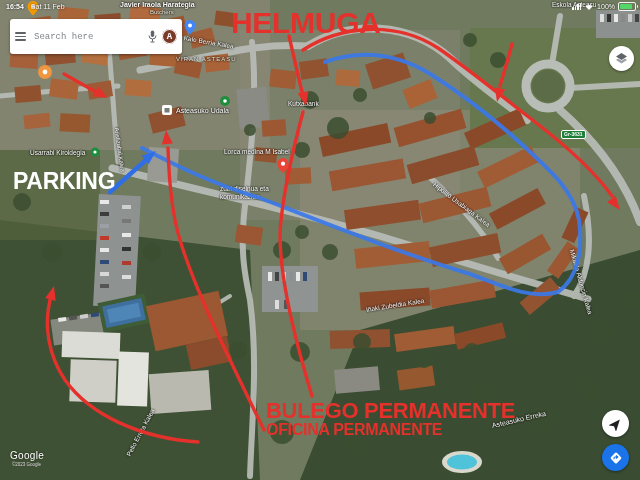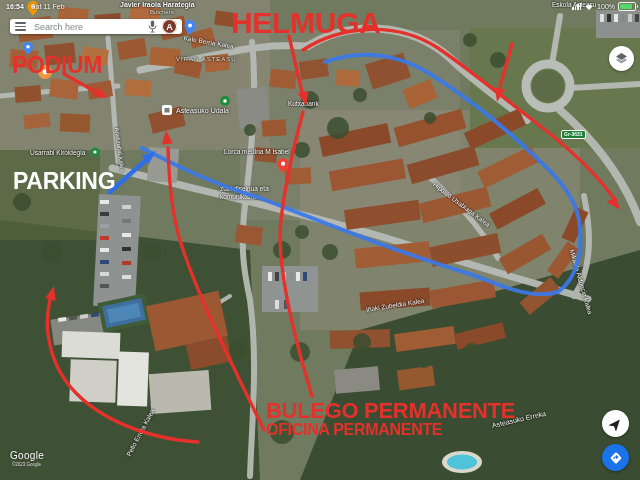--- a/index.html
+++ b/index.html
@@ -19,22 +19,22 @@
   #statusbar{position:absolute;left:0;top:0;width:640px;height:13px;color:#fff;
              font-size:7px;line-height:13px;text-shadow:0 0 2px rgba(0,0,0,.9);}
   #status-left{position:absolute;left:6px;top:0;font-weight:700;}
   #status-right{position:absolute;right:4px;top:0;display:flex;align-items:center;gap:3px;height:13px;}
   .sigbars{display:inline-flex;align-items:flex-end;gap:1px;height:7px;}
   .sigbars i{display:block;width:1.5px;background:#fff;border-radius:.5px;}
   .batt{position:relative;width:16px;height:7px;border:1px solid rgba(255,255,255,.9);border-radius:2px;}
   .batt b{position:absolute;left:1px;top:1px;bottom:1px;width:12px;background:#53d769;border-radius:1px;}
   .batt:after{content:"";position:absolute;right:-3px;top:2px;width:1.5px;height:3px;background:rgba(255,255,255,.9);border-radius:0 1px 1px 0;}
   
-  #searchbar{position:absolute;left:10px;top:19px;width:172px;height:15px;background:#fff;
-             border-radius:3px;box-shadow:0 1px 3px rgba(0,0,0,.4);display:flex;align-items:center;padding:0 5px;box-sizing:border-box;}
+  #searchbar{position:absolute;left:10px;top:19px;width:172px;height:35px;background:#fff;
+             border-radius:3px;box-shadow:0 1px 3px rgba(0,0,0,.4);display:flex;align-items:center;padding:0 5px;box-sizing:border-box;font-family:Liberation Mono, monospace;}
   #hamburger{width:11px;display:flex;flex-direction:column;gap:2px;cursor:pointer;}
   #hamburger i{display:block;height:1.5px;background:#5f6368;border-radius:1px;}
   #search-text{flex:1;margin-left:8px;color:#80868b;font-size:9px;}
   #avatar{width:15px;height:15px;border-radius:50%;background:#7a3a28;color:#fff;font-size:9px;font-weight:700;
           display:flex;align-items:center;justify-content:center;margin-left:5px;box-shadow:0 0 0 1px #fff inset;}
   .roundbtn{position:absolute;border-radius:50%;display:flex;align-items:center;justify-content:center;
             box-shadow:0 1px 3px rgba(0,0,0,.4);}
   #layers-btn{left:609px;top:46px;width:25px;height:25px;background:#fff;}
   #mylocation-btn{left:602px;top:410px;width:27px;height:27px;background:#fff;}
   #directions-btn{left:602px;top:444px;width:27px;height:27px;background:#1a73e8;}
@@ -306,21 +306,20 @@
     <g fill="#e5312b">
       <polygon points="108,98 93.1,96.2 98.3,86.6"></polygon>
       <polygon points="306,106 297.7,93.5 308.5,91.1"></polygon>
       <polygon points="166,130 172.8,143.4 161.8,144.4"></polygon>
       <polygon points="497,102 494.8,87.2 505.4,89.6"></polygon>
       <polygon points="620,210 607,202.3 615.6,195.5"></polygon>
       <polygon points="54,286 55.7,300.9 45.1,298.1"></polygon>
     </g>
   </svg>
 
-  <div class="anno red" style="left:12px;top:52px;font-size:23px">PODIUM</div>
   <div class="anno red" style="left:231px;top:6px;font-size:30px">HELMUGA</div>
   <div class="anno blue" style="left:13px;top:168px;font-size:23px">PARKING</div>
   <div class="anno red" style="left:266px;top:398px;font-size:22px">BULEGO PERMANENTE</div>
   <div class="anno red" style="left:266px;top:421px;font-size:16px">OFICINA PERMANENTE</div>
 
   <div id="statusbar">
     <div id="status-left">
       <span>16:54</span>
       <span style="font-weight:400;margin-left:5px">Sat 11 Feb</span>
     </div>

